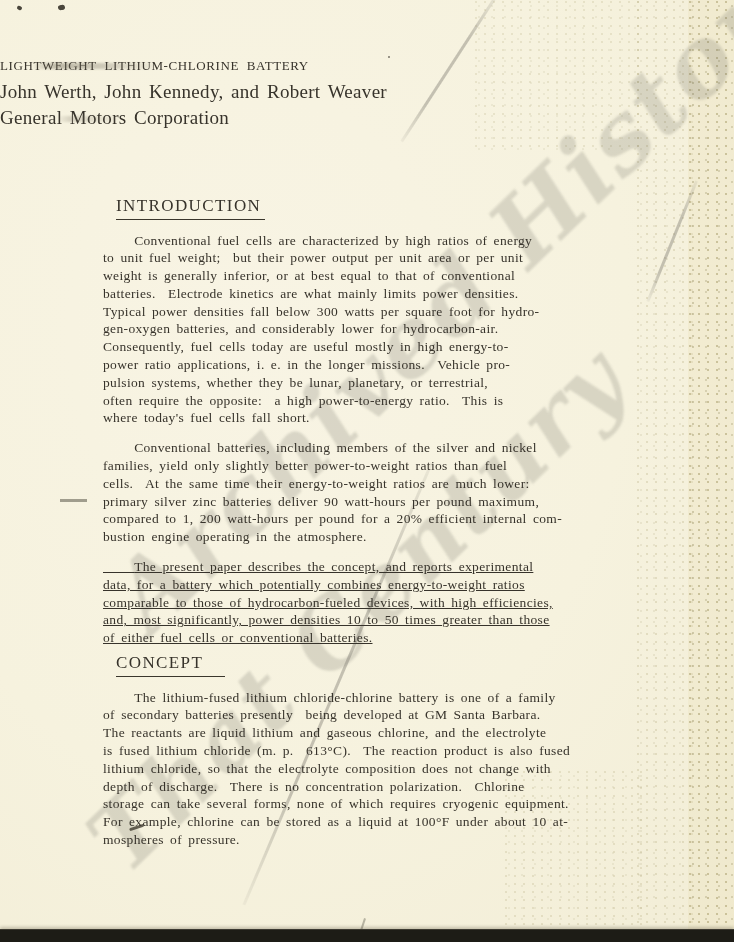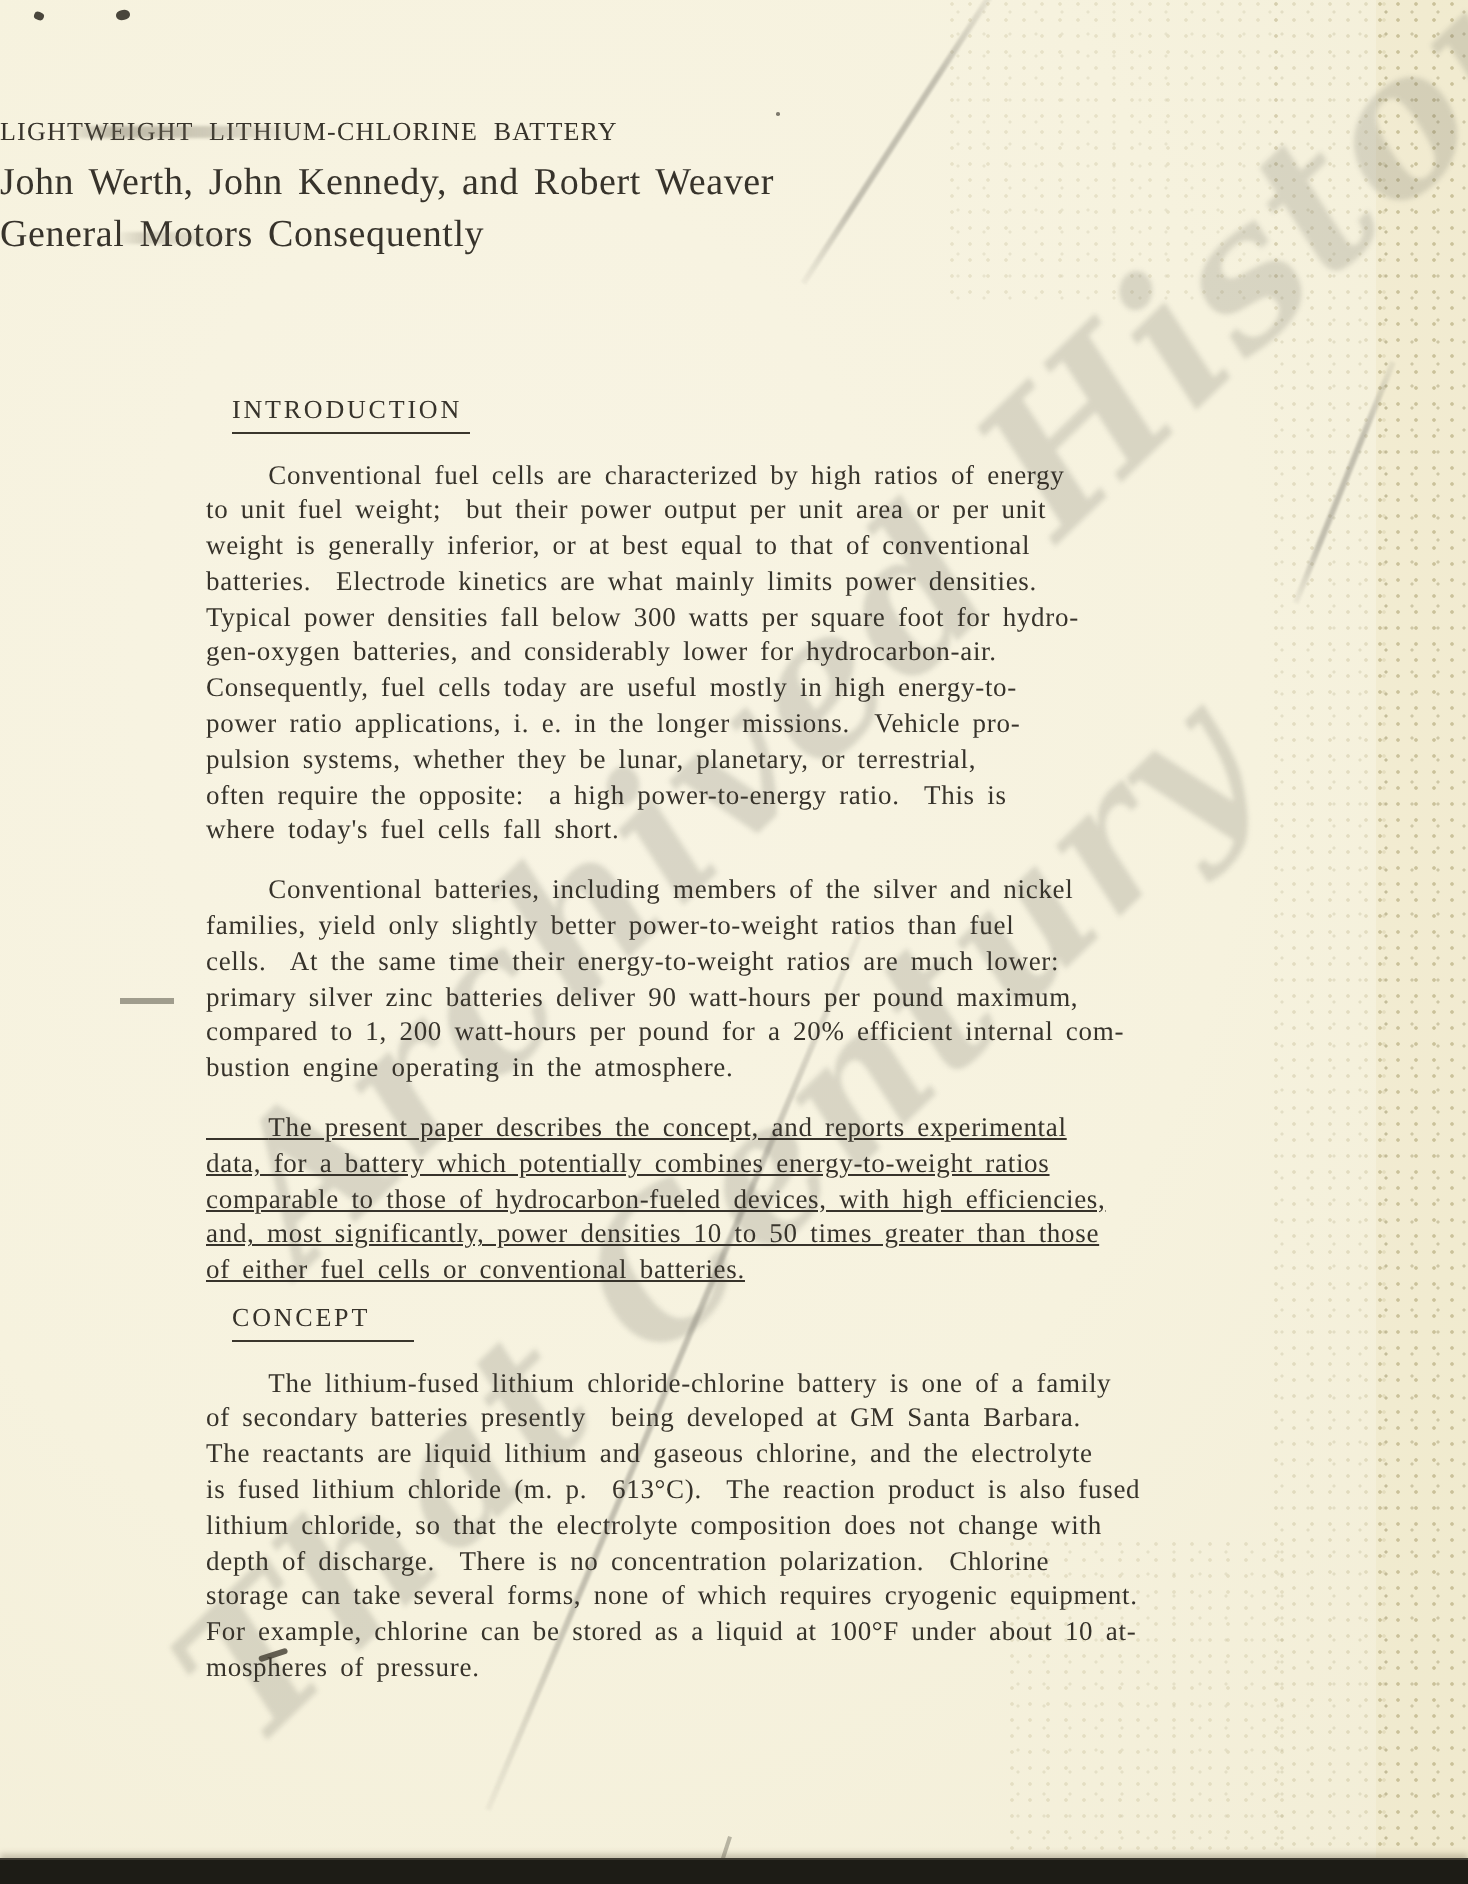--- a/index.html
+++ b/index.html
@@ -57,21 +57,21 @@
 
   
   .titleblock { position:absolute; top:53px; left:0; width:660px; }
   .title-line { font-size:13px; letter-spacing:0.6px; word-spacing:4px; line-height:26px; }
   .byline     { font-size:19px; letter-spacing:0.3px; word-spacing:2.5px; line-height:26px; }
 
   .content { position:absolute; left:91px; top:196px; width:570px; }
   .section-heading-row { margin:0 0 12px 25px; }
   .section-heading {
     display:inline-block;
-    font-size:13px; letter-spacing:1.4px;
+    font-size:17px; letter-spacing:1.4px;
     border-bottom:1.6px solid #3a362c;
     padding-bottom:2.5px;
   }
   .pad-intro { padding-right:4px; }
   .pad-concept { padding-right:22px; }
   .para {
     margin:0 0 12px 12px;
     font-size:13.5px; line-height:17.8px;
     letter-spacing:0.35px; word-spacing:2.5px;
     white-space:pre-wrap;
@@ -116,21 +116,21 @@
   <div class="wm wm1">Archived History</div>
   <div class="wm wm2">That Century</div>
 
   <div class="crease crease-a"></div>
   <div class="crease crease-b"></div>
   <div class="crease crease-c"></div>
 
   <div class="titleblock">
     <div class="title-line">LIGHTWEIGHT LITHIUM-CHLORINE BATTERY</div>
     <div class="byline">John Werth, John Kennedy, and Robert Weaver</div>
-    <div class="byline">General Motors Consequently</div>
+    <div class="byline">General Motors Corporation</div>
   </div>
 
   <div class="content">
 
     <div class="section-heading-row">
       <span class="section-heading pad-intro">INTRODUCTION</span>
     </div>
     <div class="para">     Conventional fuel cells are characterized by high ratios of energy
 to unit fuel weight;  but their power output per unit area or per unit
 weight is generally inferior, or at best equal to that of conventional

